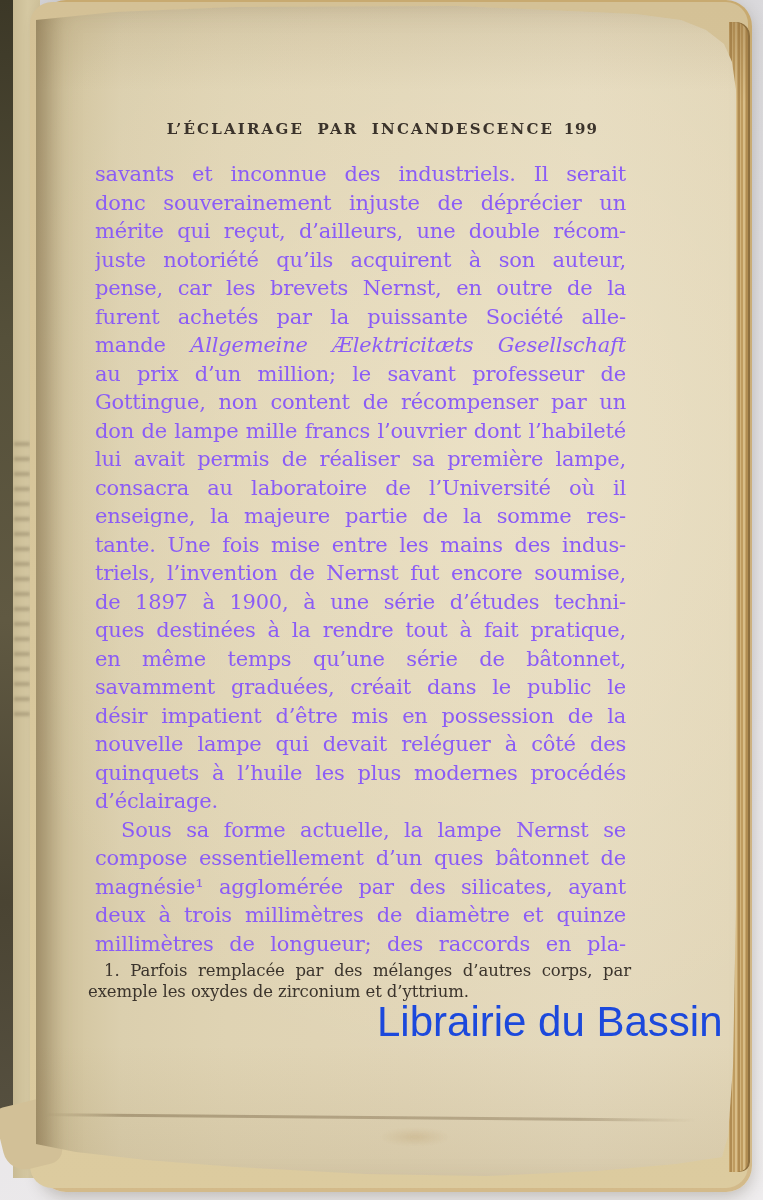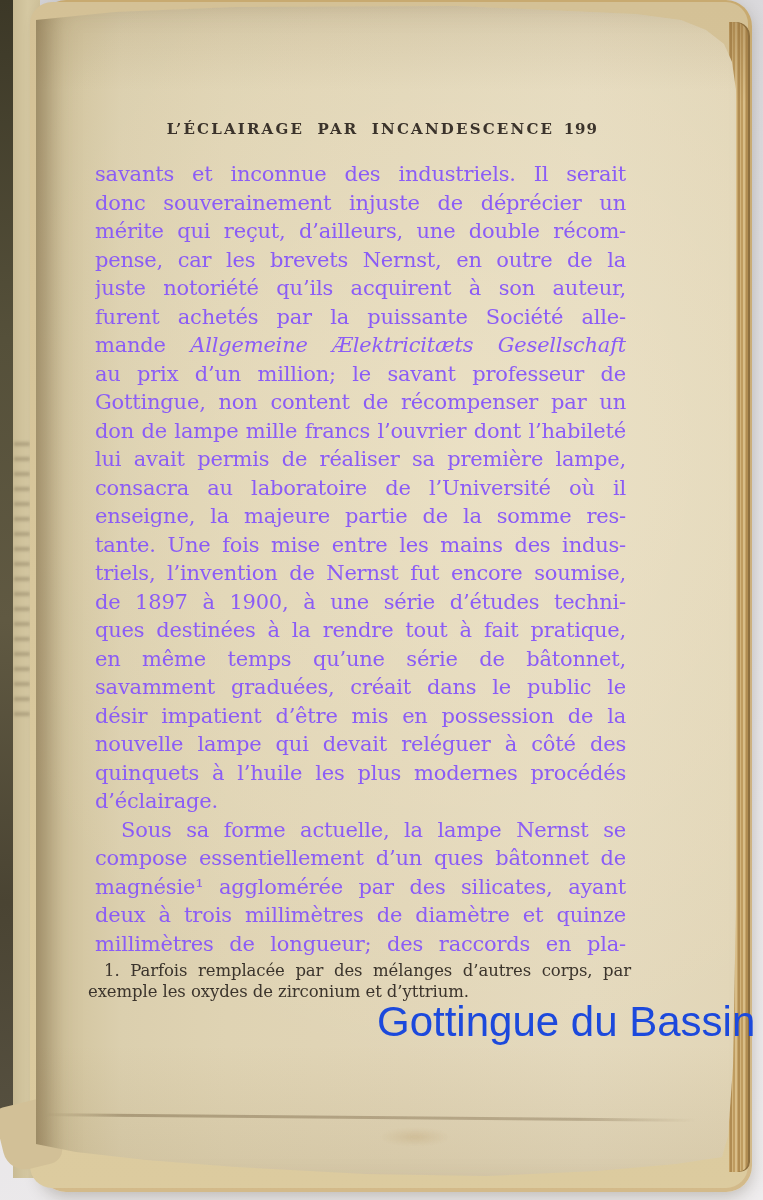--- a/index.html
+++ b/index.html
@@ -119,22 +119,22 @@
 
   <div class="running-head">
     <span class="title">L’ÉCLAIRAGE PAR INCANDESCENCE</span>
     <span class="pageno">199</span>
   </div>
 
   <div class="body-text">
     <div class="bl">savants et inconnue des industriels. Il serait</div>
     <div class="bl">donc souverainement injuste de déprécier un</div>
     <div class="bl">mérite qui reçut, d’ailleurs, une double récom-</div>
+    <div class="bl">juste notoriété qu’ils acquirent à son auteur,</div>
     <div class="bl">pense, car les brevets Nernst, en outre de la</div>
-    <div class="bl">juste notoriété qu’ils acquirent à son auteur,</div>
     <div class="bl">furent achetés par la puissante Société alle-</div>
     <div class="bl">
       <span>mande</span>
       <i>Allgemeine Ælektricitæts Gesellschaft</i>
     </div>
     <div class="bl">au prix d’un million; le savant professeur de</div>
     <div class="bl">Gottingue, non content de récompenser par un</div>
     <div class="bl">don de lampe mille francs l’ouvrier dont l’habileté</div>
     <div class="bl">lui avait permis de réaliser sa première lampe,</div>
     <div class="bl">consacra au laboratoire de l’Université où il</div>
@@ -154,15 +154,15 @@
     <div class="bl">magnésie¹ agglomérée par des silicates, ayant</div>
     <div class="bl">deux à trois millimètres de diamètre et quinze</div>
     <div class="bl">millimètres de longueur; des raccords en pla-</div>
   </div>
 
   <div class="footnote">
     <div class="fn1">1. Parfois remplacée par des mélanges d’autres corps, par</div>
     <div class="fn2">exemple les oxydes de zirconium et d’yttrium.</div>
   </div>
 
-  <div class="watermark">Gottingue du Bassin</div>
+  <div class="watermark">Librairie du Bassin</div>
 
 </div>
 
 </body></html>

